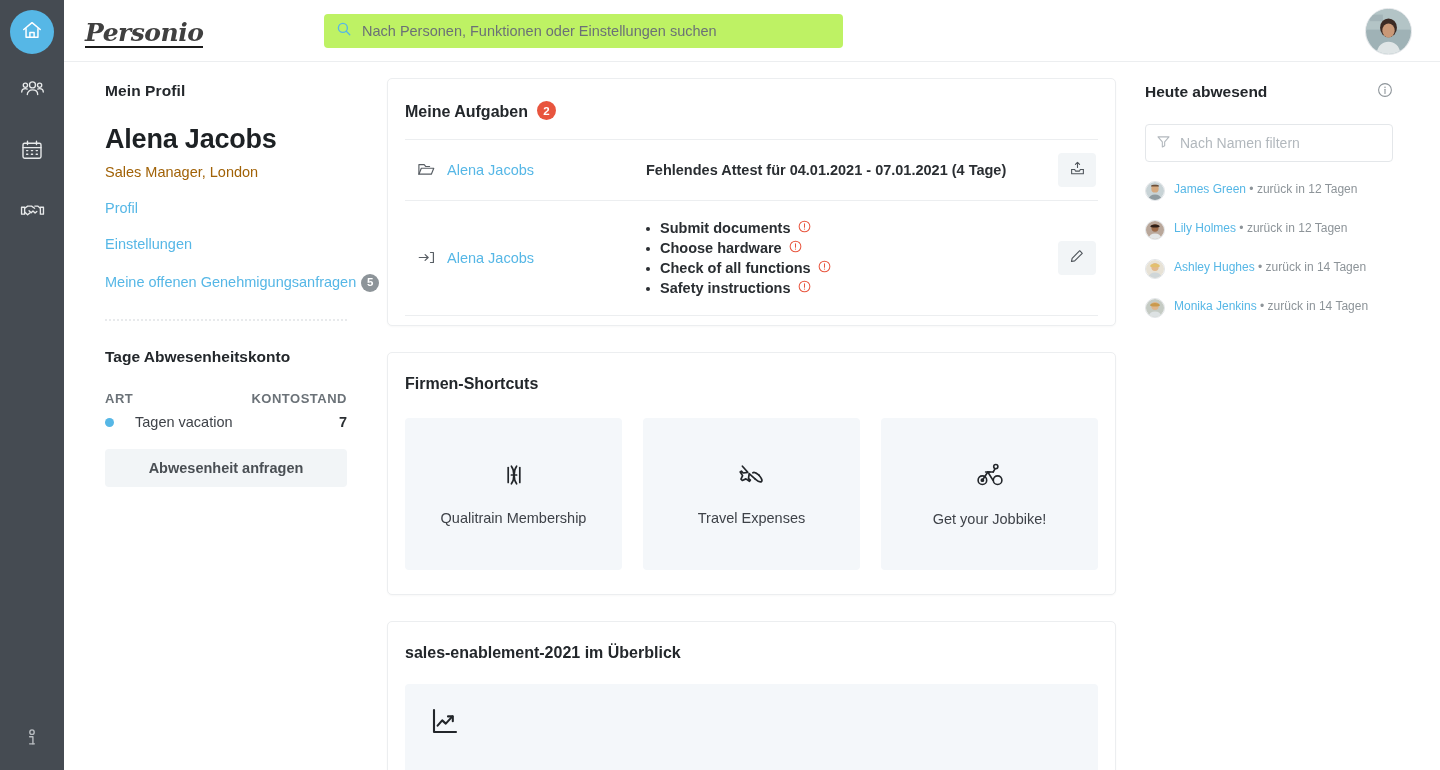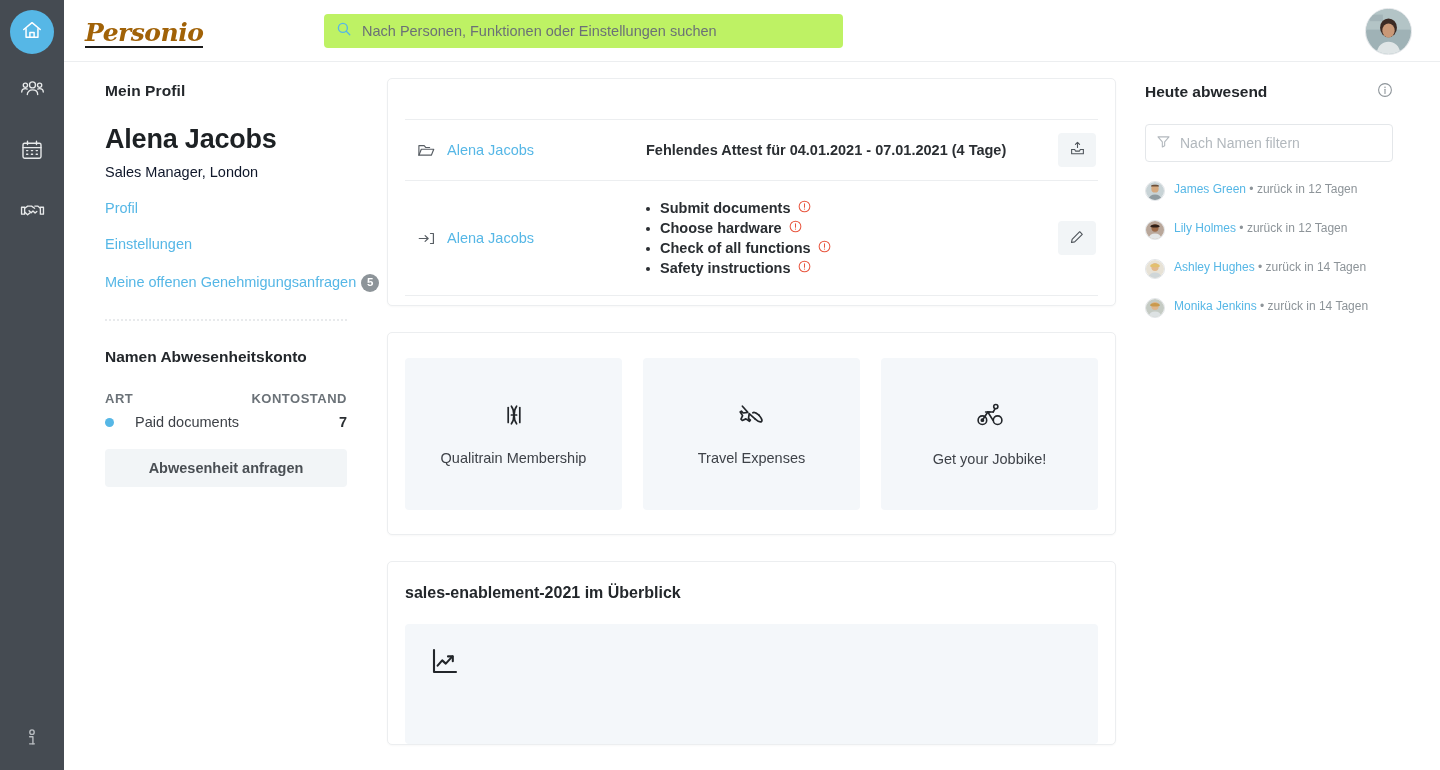--- a/index.html
+++ b/index.html
@@ -42,21 +42,21 @@
   .logo {
     margin-left: 21px;
     width: 120px; height: 34px;
     display: flex; align-items: flex-end;
   }
   .logo-text {
     font-family: "DejaVu Serif", serif;
     font-style: italic;
     font-size: 25px;
     font-weight: 700;
-    color: #a16207;
+    color: #404040;
     letter-spacing: -0.5px;
     line-height: 1;
     border-bottom: 2.5px solid #1b1b1b;
     padding-bottom: 1px;
   }
   .search-box {
     position: absolute; left: 260px; top: 14px;
     width: 519px; height: 34px;
     background: #bef264;
     border-radius: 4px;
@@ -84,21 +84,21 @@
     display: flex;
     overflow: hidden;
   }
   .col-left   { width: 323px; flex: 0 0 323px; padding: 20px 0 0 41px; }
   .col-center { flex: 1; padding: 16px 0 0 0; }
   .col-right  { width: 323px; flex: 0 0 323px; padding: 20px 47px 18px 28px; }
 
   
   .h-small { font-size: 15.5px; font-weight: 700; color: #23272b; letter-spacing: .1px; }
   .name-big { font-size: 27px; font-weight: 700; color: #1d2124; margin-top: 24px; letter-spacing: -.2px;}
-  .role { font-size: 14.5px; color: #0f172a; margin-top: 9px; }
+  .role { font-size: 14.5px; color: #a16207; margin-top: 9px; }
   .link { font-size: 14.5px; color: #56b7e6; text-decoration: none; display: block; }
   .link-row { margin-top: 20px; }
   .badge-grey {
     display: inline-flex; align-items: center; justify-content: center;
     min-width: 18px; height: 18px; padding: 0 5px;
     border-radius: 9px; background: #8d9499; color: #fff;
     font-size: 11.5px; font-weight: 700; vertical-align: 1px;
     margin-left: 5px;
   }
   .dotted-sep {
@@ -323,37 +323,40 @@
           <a class="link" href="#">Einstellungen</a>
         </div>
         <div class="link-row">
           <a class="link" href="#" style="display:inline; line-height:21px;">
             <span>Meine offenen Genehmigungsanfragen</span><span class="badge-grey">5</span>
           </a>
         </div>
 
         <div class="dotted-sep"></div>
 
-        <div class="acct-title">Namen Abwesenheitskonto</div>
+        <div class="acct-title">Tage Abwesenheitskonto</div>
         <div class="acct-head">
           <span>ART</span>
           <span>KONTOSTAND</span>
         </div>
         <div class="acct-row">
           <span class="dot"></span>
-          <span class="acct-label">Paid documents</span>
+          <span class="acct-label">Tagen vacation</span>
           <span class="acct-val">7</span>
         </div>
         <button class="btn-grey">Abwesenheit anfragen</button>
       </section>
 
       <section class="col-center">
 
         <div class="card">
           <div class="card-pad">
+            <div>
+              <span class="card-title">Meine Aufgaben</span><span class="badge-red">2</span>
+            </div>
             <div class="task-sep"></div>
 
             <div class="task-row">
               <span class="task-icon">
                 <svg width="19" height="19" viewBox="0 0 22 22" fill="none" stroke="#585e64" stroke-width="1.35" stroke-linejoin="round" stroke-linecap="round">
                   <path d="M2.2 16.4V5.4h6.1l1.7 2.1h4.6"></path>
                   <path d="M2.2 16.4 5 9.6h14.4l-2.8 6.8z"></path>
                 </svg>
               </span>
               <span class="task-person">Alena Jacobs</span>
@@ -431,20 +434,23 @@
                   </svg>
                 </span>
               </button>
             </div>
             <div class="task-sep" style="margin:0 0 0 0"></div>
             <div style="height:9px"></div>
           </div>
         </div>
 
         <div class="card">
+          <div style="padding:22px 17px 0 17px">
+            <span class="card-title">Firmen-Shortcuts</span>
+          </div>
           <div class="shortcut-grid">
 
             <div class="shortcut">
               <span>
                 <svg width="26" height="26" viewBox="0 0 26 26" fill="none" stroke="#22262a" stroke-width="1.7" stroke-linecap="round" stroke-linejoin="round">
                   <path d="M7.2 5.6v14.8"></path>
                     <path d="M18.8 5.6v14.8"></path>
                   <path d="M10.4 4.2c1.7 2.2 2.5 5.3 2.5 8.8s-.8 6.6-2.5 8.8"></path>
                   <path d="M15.6 4.2c-1.7 2.2-2.5 5.3-2.5 8.8s.8 6.6 2.5 8.8"></path>
                   <path d="M10.4 13h5.2"></path>

